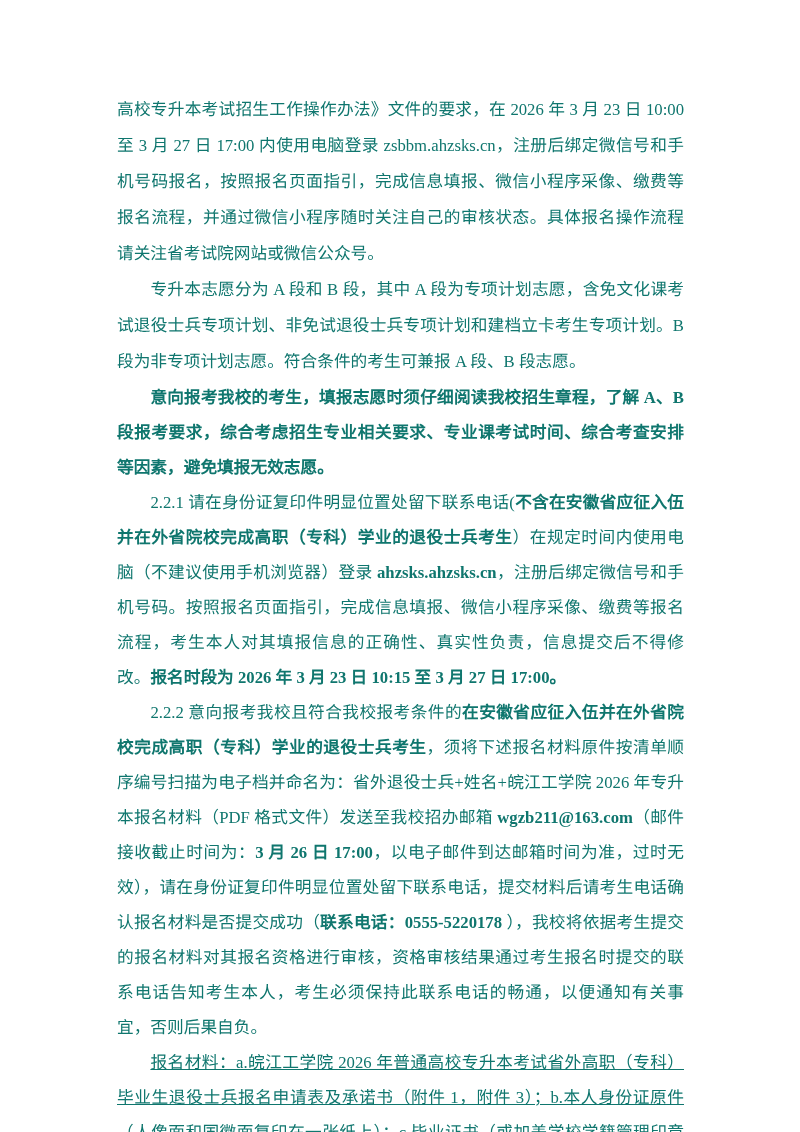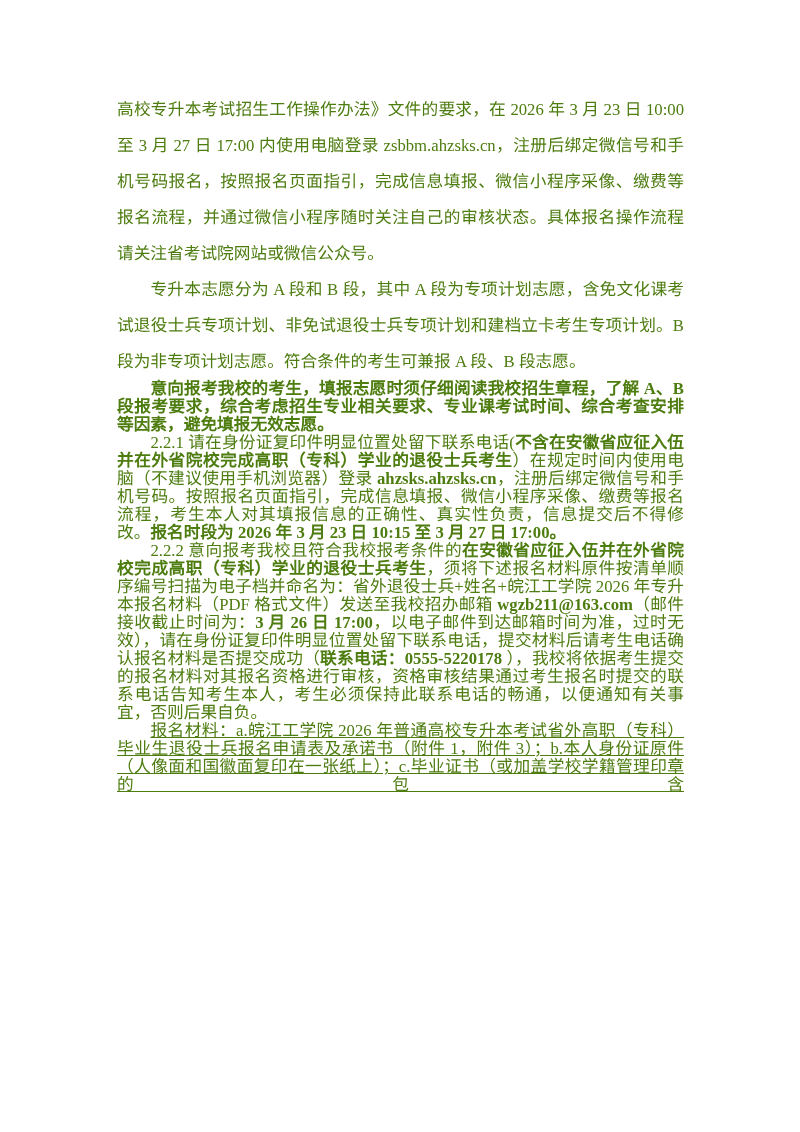--- a/index.html
+++ b/index.html
@@ -17,27 +17,27 @@
     box-sizing: border-box;
     width: 800px;
     height: 1132px;
     padding: 92px 116px 20px 117px;
     overflow: hidden;
     background: #ffffff;
   }
   .para {
     margin: 0;
     font-size: 16.7px;
-    color: #4d7c0f;
+    color: #0f766e;
     text-align: justify;
     text-justify: inter-ideograph;
     word-break: break-all;
   }
   .para.loose  { line-height: 36px; }
-  .para.tight  { line-height: 18px; }
+  .para.tight  { line-height: 35px; }
   .para.indent { text-indent: 2em; }
   .para.cut    { text-align-last: justify; text-decoration: underline; }
   .bold { font-weight: bold; }
 </style>
 </head>
 <body>
 
 <div class="page">
   <div>
       <p class="para loose"><span>高校专升本考试招生工作操作办法》文件的要求，在 2026 年 3 月 23 日 10:00 至 3 月 27 日 17:00 内使用电脑登录 zsbbm.ahzsks.cn，注册后绑定微信号和手机号码报名，按照报名页面指引，完成信息填报、微信小程序采像、缴费等报名流程，并通过微信小程序随时关注自己的审核状态。具体报名操作流程请关注省考试院网站或微信公众号。</span></p>

